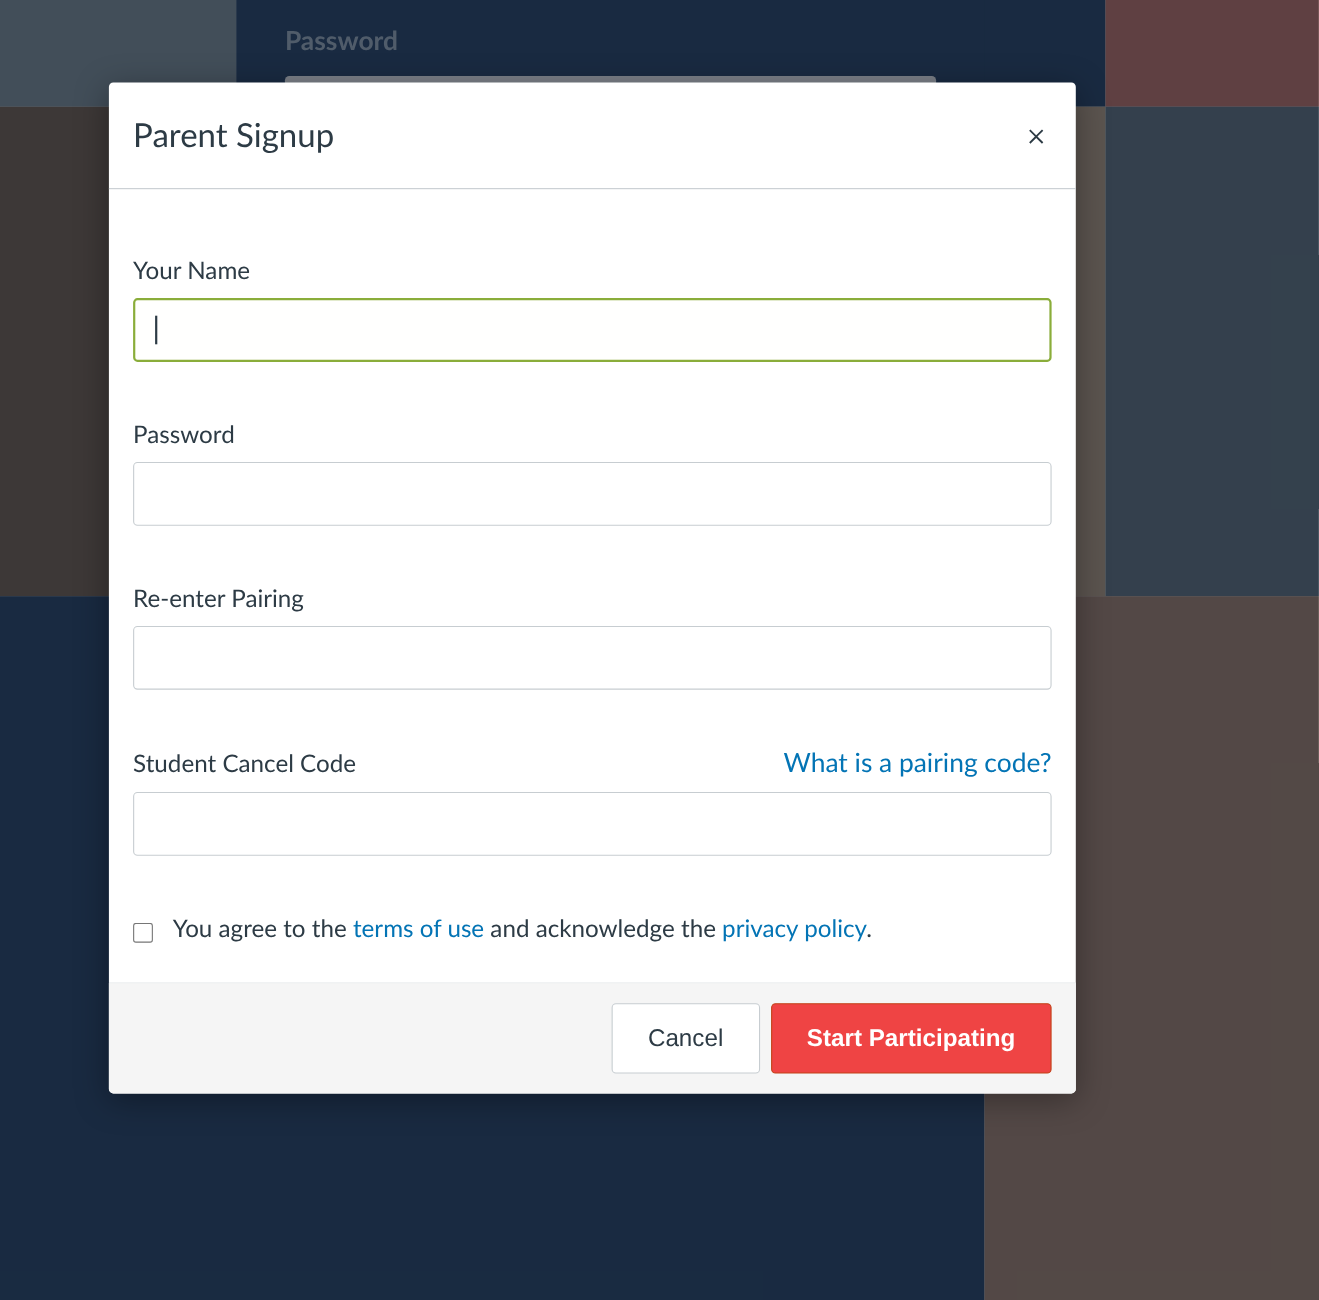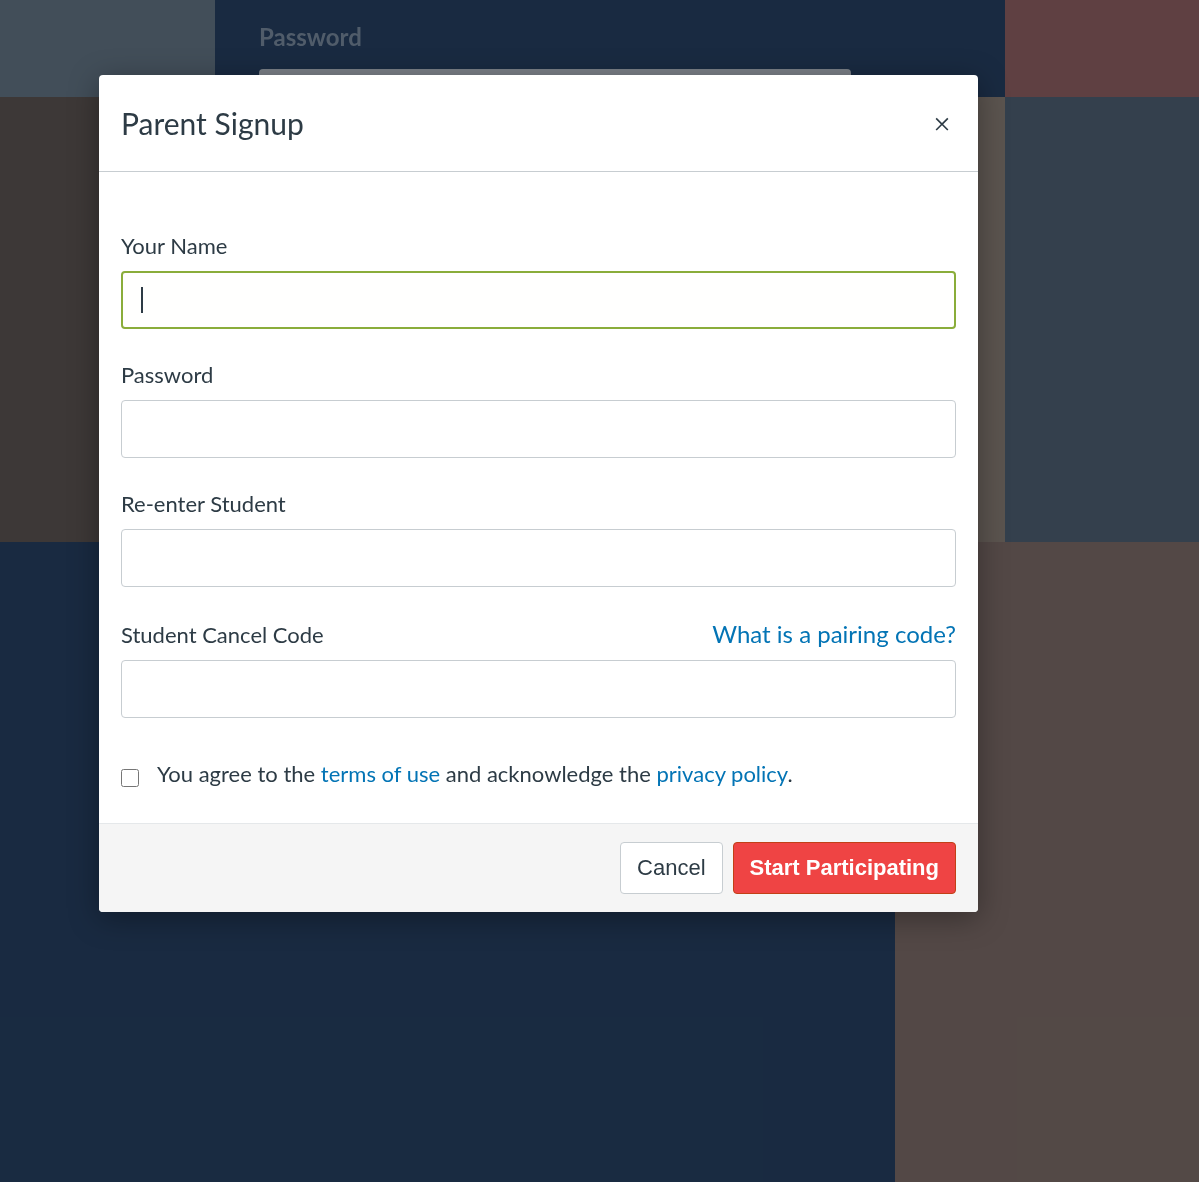--- a/index.html
+++ b/index.html
@@ -61,21 +61,21 @@
   .close-btn {
     background: none; border: none; cursor: pointer; padding: 4px;
     color: #2d3b45; line-height: 0;
   }
   .close-btn svg { width: 20px; height: 20px; fill: #2d3b45; }
 
   .modal-body {
     padding: 60px 22px 36px 22px;
   }
 
-  .form-group { margin-bottom: 32px; }
+  .form-group { margin-bottom: 52px; }
   .form-group:last-of-type { margin-bottom: 0; }
 
   .label-row {
     display: flex; justify-content: space-between; align-items: baseline;
     margin-bottom: 12px;
   }
   .field-label {
     font-size: 22px; color: #2d3b45; font-weight: 400;
   }
   .help-link {
@@ -115,21 +115,21 @@
   .terms-row a { color: #0374b5; text-decoration: none; }
 
   .modal-footer {
     background: #f5f5f5;
     border-top: 1px solid #e5e8ea;
     padding: 18px 22px;
     display: flex; justify-content: flex-end; gap: 10px;
     border-radius: 0 0 4px 4px;
   }
   .btn {
-    height: 52px; padding: 0 16px; border-radius: 4px;
+    height: 64px; padding: 0 32px; border-radius: 4px;
     font-size: 22px; cursor: pointer; border: 1px solid transparent;
   }
   .btn-secondary {
     background: #ffffff; color: #2d3b45; border-color: #c7cdd1;
   }
   .btn-primary {
     background: #ef4444; color: #ffffff; border-color: #c24016;
     font-weight: 600;
   }
 </style>
@@ -182,21 +182,21 @@
 
     <div class="form-group">
       <div class="label-row">
         <label class="field-label">Password</label>
       </div>
       <input type="password" class="text-input" value="" style="">
     </div>
 
     <div class="form-group">
       <div class="label-row">
-        <label class="field-label">Re-enter Student</label>
+        <label class="field-label">Re-enter Pairing</label>
       </div>
       <input type="password" class="text-input" value="" style="">
     </div>
 
     <div class="form-group">
       <div class="label-row">
         <label class="field-label">Student Cancel Code</label>
         <a href="#" class="help-link">What is a pairing code?</a>
       </div>
       <input type="text" class="text-input" value="" style="">

